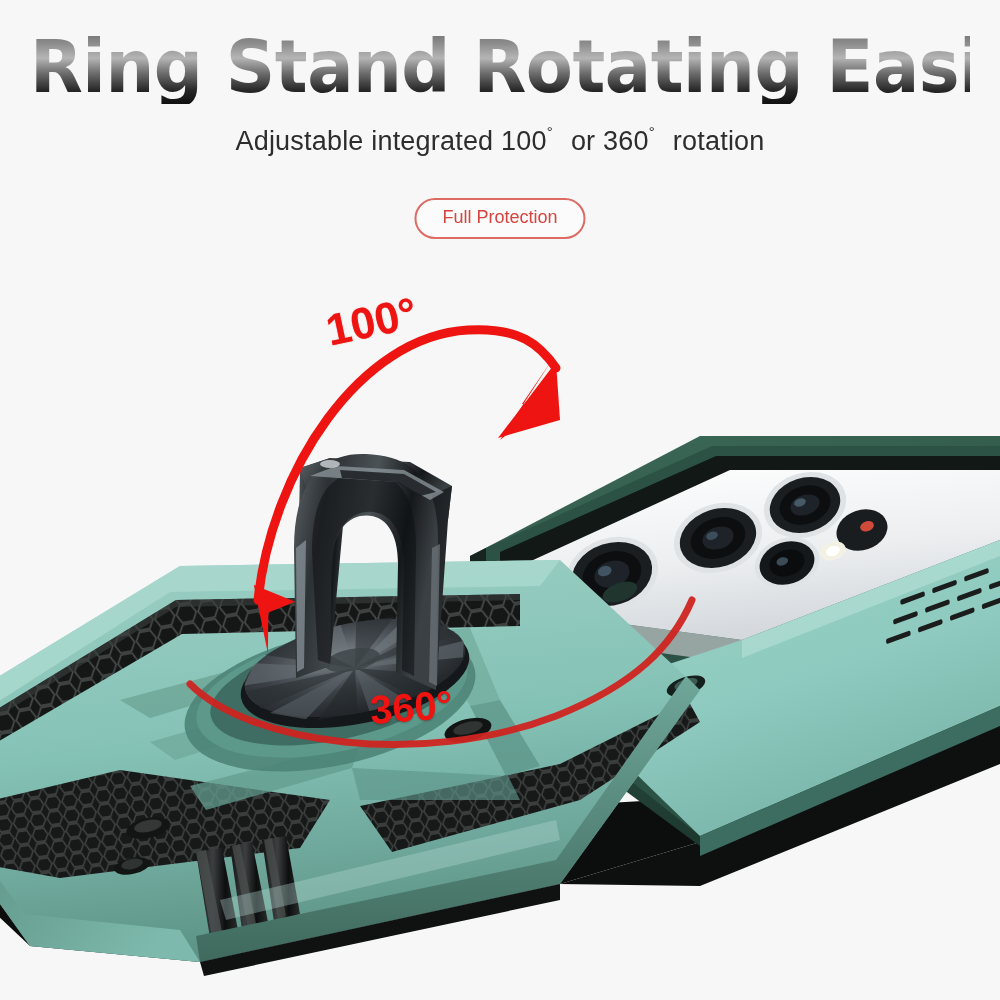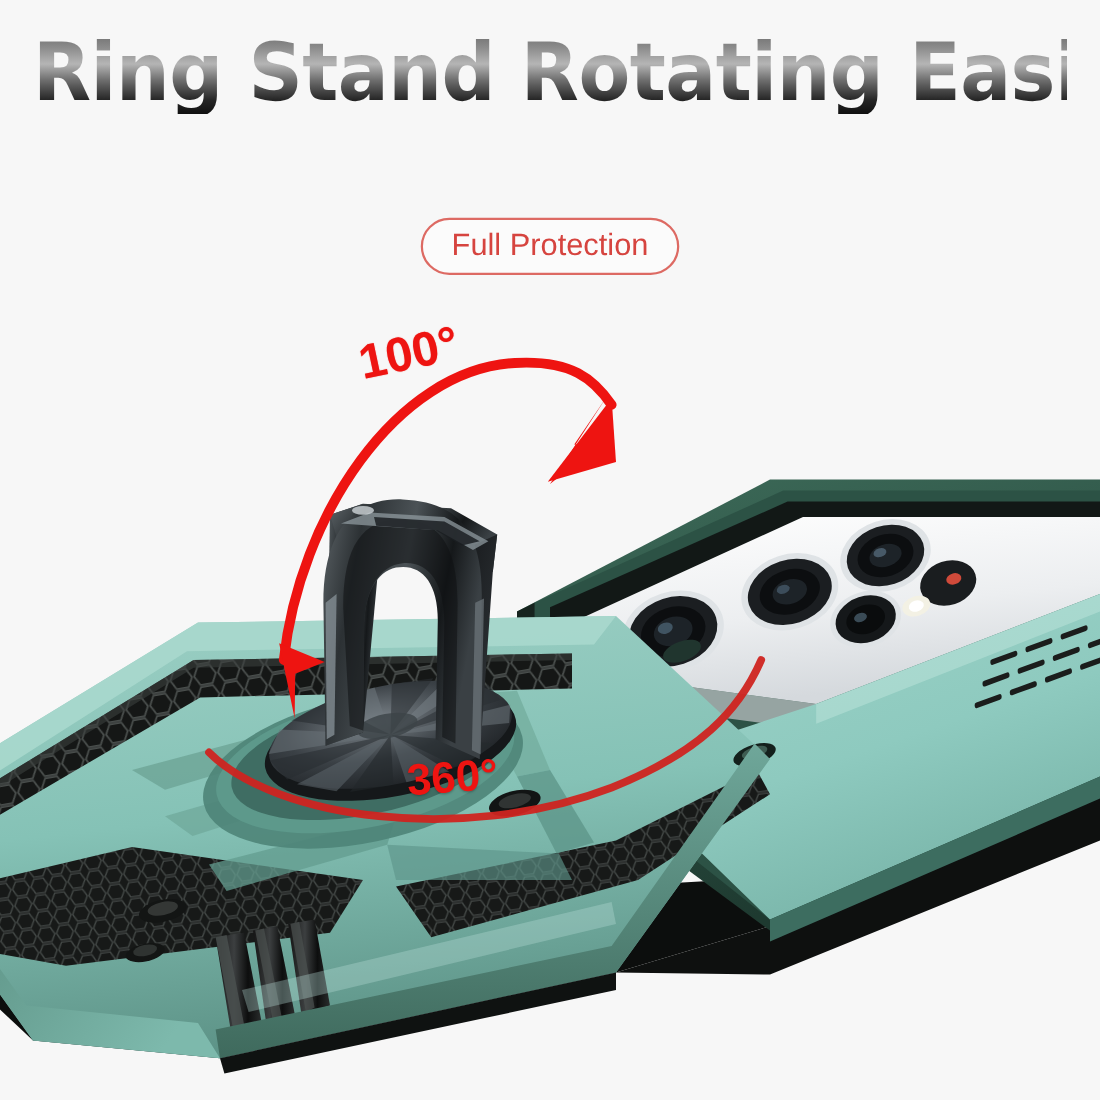--- a/index.html
+++ b/index.html
@@ -40,21 +40,21 @@
   }
   .subtitle .deg{font-size:15px;vertical-align:13px;}
   .subtitle .gap{display:inline-block;width:18px;}
 
   .badge{
     position:absolute;left:50%;top:198px;transform:translateX(-50%);
     border:2px solid #dd6a63;
     border-radius:28px;
     padding:7px 26px 9px 26px;
     color:#d6443f;
-    font-size:28px;
+    font-size:18px;
     background:#fbfbfb;
     white-space:nowrap;
   }
 
   
   .ann-100{
     position:absolute;left:327px;top:306px;
     font-size:44px;font-weight:bold;color:#ee1411;
     transform:rotate(-12deg);
     transform-origin:0 50%;
@@ -346,19 +346,22 @@
       <path d="M498 438 L556 362 L560 420 Z" fill="#ee1411"></path>
     </g>
 
     <g>
       <path d="M190 684 C 250 744 420 768 556 716 C 636 684 672 646 692 600" fill="none" stroke="#cf2420" stroke-width="7" stroke-linecap="round" opacity="0.95"></path>
     </g>
   </svg>
 
   <div class="title">Ring Stand Rotating Easily</div>
 
+  <div class="subtitle">
+    <span>Adjustable integrated 100</span><span class="deg">°</span><span class="gap"></span><span>or 360</span><span class="deg">°</span><span class="gap"></span><span>rotation</span>
+  </div>
 
   <div class="badge">Full Protection</div>
 
   <div class="ann-100">100°</div>
   <div class="ann-360">360°</div>
 
 </div>
 
 </body></html>

